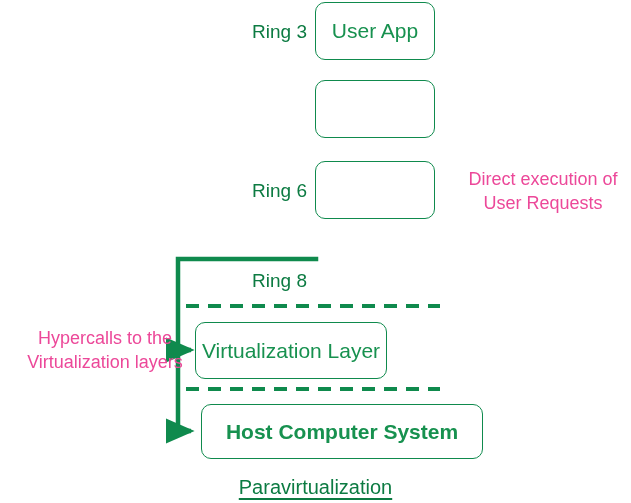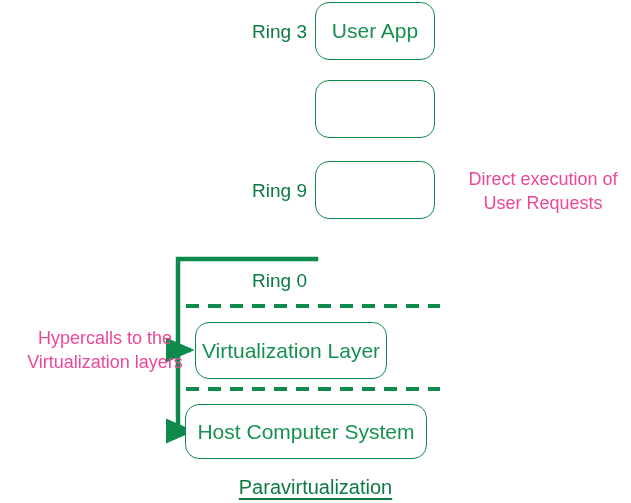--- a/index.html
+++ b/index.html
@@ -27,28 +27,28 @@
     border-radius: 10px;
     background: #ffffff;
     display: flex;
     align-items: center;
     justify-content: center;
     color: #17914f;
     font-size: 21px;
     line-height: 1.1;
     white-space: nowrap;
   }
-  .box.thin { border-width: 1.6px; border-radius: 14px; }
+  .box.thin { border-width: 1.6px; }
 
   .box-user-app      { left: 315px; top: 2px;   width: 120px; height: 58px; }
   .box-ring2         { left: 315px; top: 80px;  width: 120px; height: 58px; }
   .box-ring1         { left: 315px; top: 161px; width: 120px; height: 58px; }
   .box-guest-os      { left: 315px; top: 241px; width: 120px; height: 57px; }
   .box-virt-layer    { left: 195px; top: 322px; width: 192px; height: 57px; }
-  .box-host-system   { left: 185px; top: 404px; width: 242px; height: 55px; }
+  .box-host-system   { left: 201px; top: 404px; width: 282px; height: 55px; font-weight: bold; }
 
   
   .ring-label {
     position: absolute;
     color: #0c7b42;
     font-size: 19px;
     font-weight: normal;
     text-align: right;
     width: 120px;
     white-space: nowrap;
@@ -110,22 +110,22 @@
     <line x1="186" y1="389" x2="440" y2="389" stroke="#0f8a4d" stroke-width="4" stroke-dasharray="13 9"></line>
 
     <path d="M316,259 L178,259 L178,431" fill="none" stroke="#0f8a4d" stroke-width="4.5" stroke-linecap="square" stroke-linejoin="miter"></path>
 
     <line x1="178" y1="350" x2="191" y2="350" stroke="#0f8a4d" stroke-width="4.5" marker-end="url(#arrowhead)"></line>
 
     <line x1="178" y1="431" x2="191" y2="431" stroke="#0f8a4d" stroke-width="4.5" marker-end="url(#arrowhead)"></line>
   </svg>
 
   <div class="ring-label ring-3">Ring 3</div>
-  <div class="ring-label ring-1">Ring 9</div>
-  <div class="ring-label ring-0">Ring 0</div>
+  <div class="ring-label ring-1">Ring 6</div>
+  <div class="ring-label ring-0">Ring 8</div>
 
   <div class="box thin box-user-app">User App</div>
 
   <div class="box thin box-ring2"></div>
 
   <div class="box thin box-ring1"></div>
 
 
   <div class="box thin box-virt-layer">Virtualization Layer</div>
 

